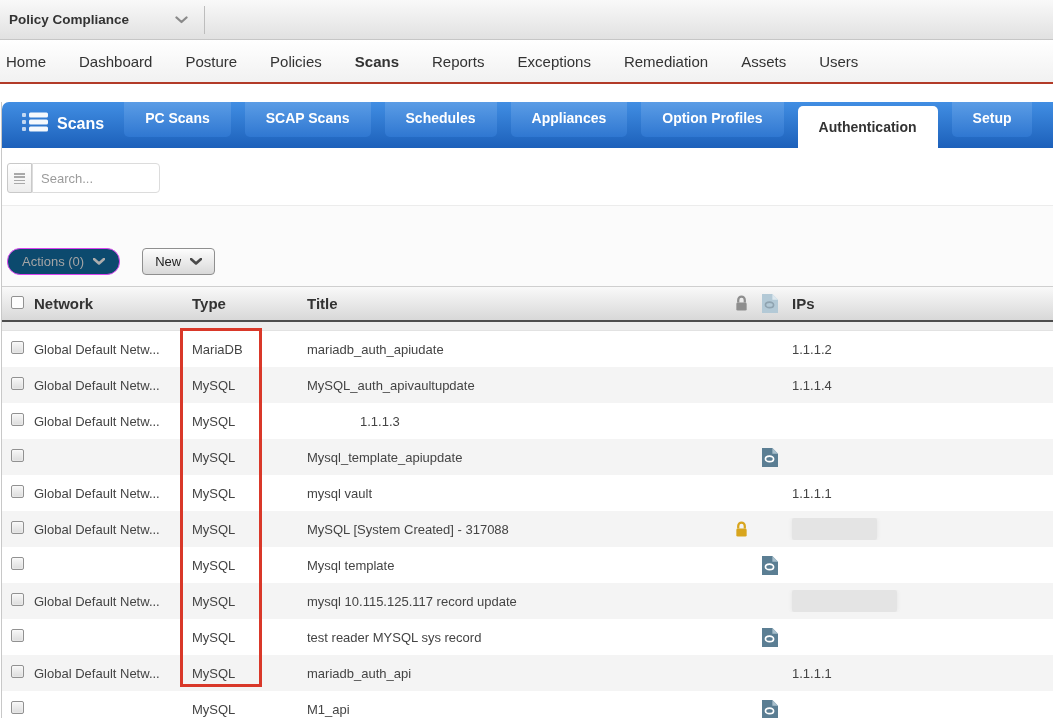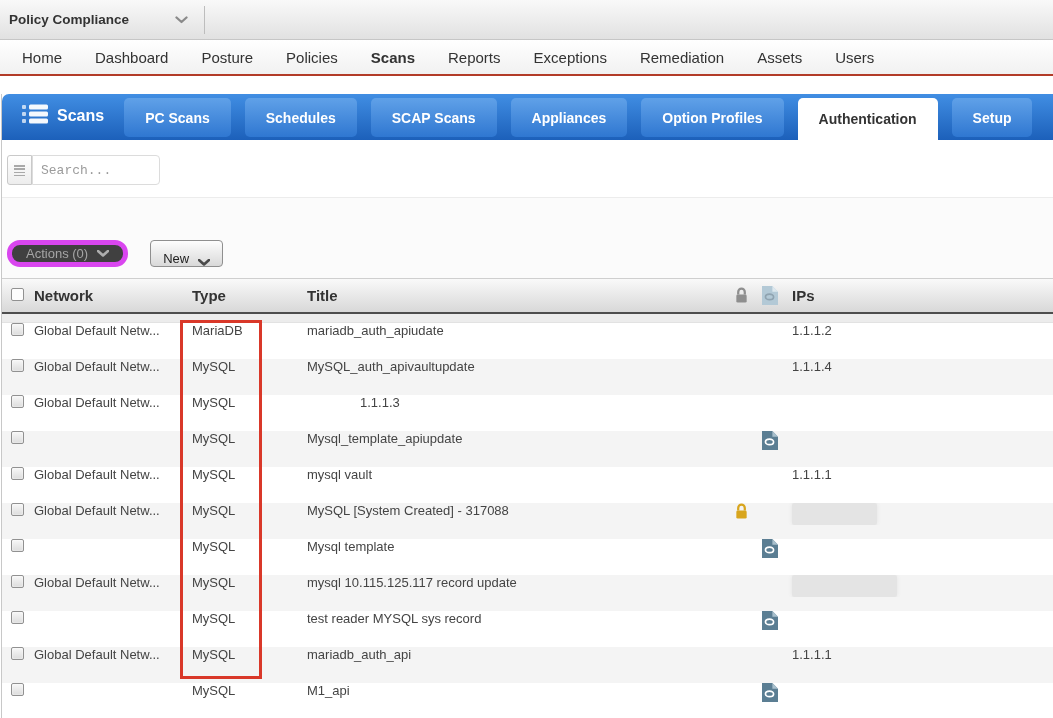--- a/index.html
+++ b/index.html
@@ -7,73 +7,73 @@
     font-family:"Liberation Sans", sans-serif; }
 
   
   .topbar { height:40px; background:linear-gradient(#f9f9f9,#e1e1e1);
     border-bottom:1px solid #c6c6c6; display:flex; align-items:center; }
   .module-name { font-size:13.5px; font-weight:bold; color:#333; padding-left:9px; }
   .module-caret { margin-left:46px; display:flex; align-items:center; }
   .topbar-divider { width:1px; height:28px; background:#bdbdbd; margin-left:16px; }
 
   
-  .mainnav { height:36px; background:linear-gradient(#ffffff,#f1f1f1);
+  .mainnav { height:44px; background:linear-gradient(#ffffff,#f1f1f1);
     border-bottom:2px solid var(--nav-underline,#b23b28);
-    display:flex; align-items:center; gap:33px; padding-left:22px; }
+    display:flex; align-items:center; gap:33px; padding-left:6px; }
   .mainnav .nav-item { font-size:15px; color:#333; cursor:pointer; white-space:nowrap; }
   .mainnav .nav-item.active { font-weight:bold; }
 
   .gap-strip { height:18px; background:#fff; }
 
   
   .frame { margin-left:1px; border-left:1px solid #c8c8c8; height:672px; background:#fff; }
 
   
   .subnav { height:46px; background:linear-gradient(#418ee3,#1c60ba);
     border-radius:7px 0 0 0; display:flex; align-items:flex-end; overflow:hidden; }
   .section-label { display:flex; align-items:center; gap:9px; padding:0 20px 12px 20px; }
   .section-label .txt { color:#fff; font-weight:bold; font-size:16px; }
-  .subtab { height:39px; margin-bottom:3px; margin-right:14px; padding:0 21px;
+  .subtab { height:39px; margin-bottom:11px; margin-right:14px; padding:0 21px;
     display:flex; align-items:center; border-radius:5px;
     background:linear-gradient(#60a1e8,#2f77d1);
     color:#fff; font-size:14px; font-weight:bold; cursor:pointer; white-space:nowrap; }
   .subtab.active { background:#fff; color:#333; height:42px; margin-bottom:0;
     border-radius:5px 5px 0 0; }
 
   
   .search-row { height:58px; padding:15px 0 0 5px; background:#fff;
     border-bottom:1px solid #ececec; display:flex; }
   .list-btn { width:25px; height:30px; border:1px solid #c9c9c9; border-radius:3px 0 0 3px;
     background:linear-gradient(#ffffff,#ededed); display:flex; align-items:center;
     justify-content:center; cursor:pointer; }
   .list-btn .lines { width:11px; height:11px;
     background:repeating-linear-gradient(#a9a9a9 0 1.6px, transparent 1.6px 3.4px); }
   .search-input { width:128px; height:30px; border:1px solid #dcdcdc; border-radius:0 4px 4px 0;
     padding:0 8px; font-size:13px; color:#333; outline:none;
-    font-family:Liberation Mono, monospace; }
+    font-family:Liberation Sans, sans-serif; }
   .search-input::placeholder { color:#9b9b9b; }
 
   
   .actions-row { height:80px; background:#fbfbfb; padding:42px 0 0 5px;
     display:flex; gap:22px; }
   .btn { height:27px; display:flex; align-items:center; gap:9px; cursor:pointer;
     font-size:13px; }
-  .btn-actions { padding:0 14px; border:5px solid #d946ef; border-radius:13px;
-    background:#404040; color:#a5a5a5; }
+  .btn-actions { padding:0 14px; border:1px solid #d946ef; border-radius:13px;
+    background:#0c4a6e; color:#a5a5a5; }
   .btn-new { padding:0 12px; border:1px solid #8f8f8f; border-radius:4px;
-    background:linear-gradient(#fdfdfd,#d9d9d9); color:#222;align-items:flex-end; }
+    background:linear-gradient(#fdfdfd,#d9d9d9); color:#222; }
 
   
   .table-wrap { position:relative; }
   .thead { height:36px; background:linear-gradient(#f9f9f9,#d8d8d8);
     border-top:1px solid #cfcfcf; border-bottom:2px solid #4d4d4d;
     display:flex; align-items:center; font-size:15px; font-weight:bold; color:#333; }
   .spacer-row { height:9px; background:#ececec; border-bottom:1px solid #e2e2e2; }
-  .trow { height:36px; display:flex; align-items:flex-start; background:#fff;
+  .trow { height:36px; display:flex; align-items:center; background:#fff;
     font-size:13px; color:#444; }
   .trow.alt { background:#f4f4f4; }
   .cell { overflow:hidden; white-space:nowrap; }
   .c-check { width:32px; padding-left:9px; }
   .c-network { width:146px; }
   .c-type { width:115px; padding-left:12px; }
   .c-title { width:432px; padding-left:12px; }
   .c-lock { width:28px; display:flex; justify-content:center; }
   .c-doc { width:30px; display:flex; justify-content:center; }
   .c-ips { flex:1; padding-left:7px; display:flex; align-items:center; }
@@ -125,22 +125,22 @@
             <rect x="0" y="8" width="4" height="4" rx="1" opacity="0.7"></rect>
               <rect x="7" y="7.5" width="19" height="5" rx="1.5" opacity="0.95"></rect>
             <rect x="0" y="15" width="4" height="4" rx="1" opacity="0.7"></rect>
               <rect x="7" y="14.5" width="19" height="5" rx="1.5" opacity="0.95"></rect>
           </g>
         </svg>
       </span>
       <span class="txt">Scans</span>
     </div>
     <div class="subtab">PC Scans</div>
+    <div class="subtab">SCAP Scans</div>
     <div class="subtab">Schedules</div>
-    <div class="subtab">SCAP Scans</div>
     <div class="subtab">Appliances</div>
     <div class="subtab">Option Profiles</div>
     <div class="subtab active">Authentication</div>
     <div class="subtab">Setup</div>
   </div>
 
   <div class="search-row">
     <div class="list-btn">
       <span class="lines"></span>
     </div>

